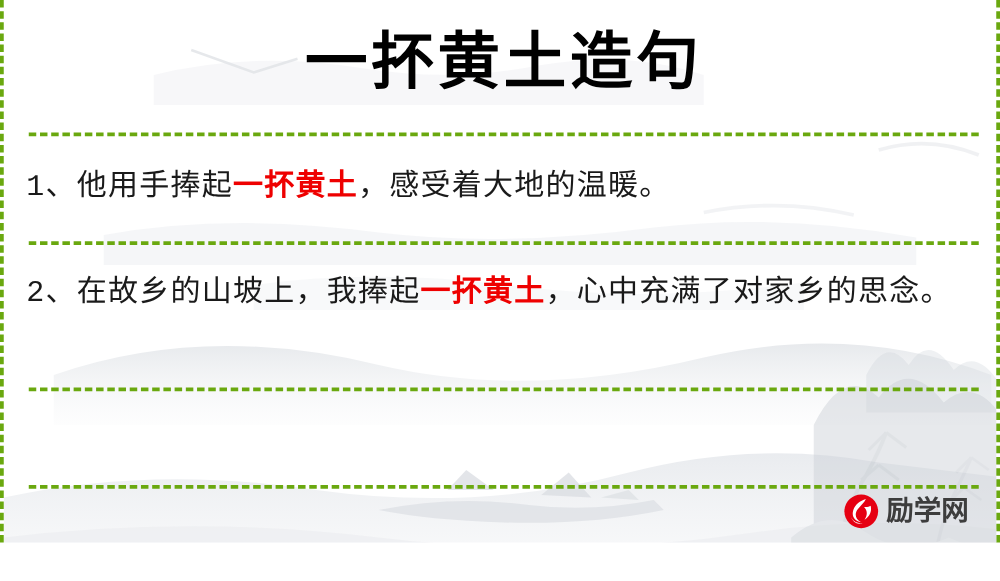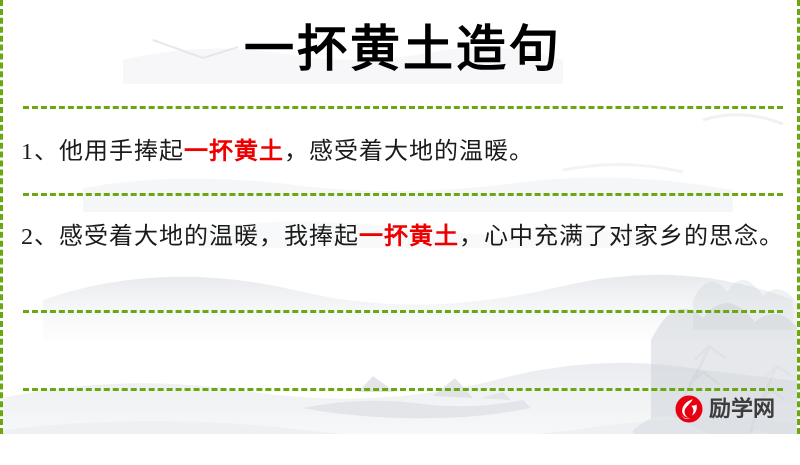--- a/index.html
+++ b/index.html
@@ -74,21 +74,21 @@
   .divider.d3 { top: 310px; }
   .divider.d4 { top: 388px; }
 
   .sentence {
     position: absolute;
     left: 18px;
     width: 764px;
     font-size: 24px;
     line-height: 42px;
     color: #1a1a1a;
-    font-family: Liberation Serif, serif;
+    font-family: Liberation Mono, monospace;
     letter-spacing: 1px;
     text-align: justify;
   }
   .sentence.s1 { top: 130px; }
   .sentence.s2 { top: 215px; }
   .sentence.s3 { top: 326px; }
 
   .kw {
     color: #ee0000;
     font-weight: bold;
@@ -175,21 +175,21 @@
 
     <div class="divider d1"></div>
 
     <div class="sentence s1">
       <span>1、</span><span>他用手捧起</span><span class="kw">一抔黄土</span><span>，感受着大地的温暖。</span>
     </div>
 
     <div class="divider d2"></div>
 
     <div class="sentence s2">
-      <span>2、</span><span>感受着大地的温暖，我捧起</span><span class="kw">一抔黄土</span><span>，心中充满了对家乡的思念。</span>
+      <span>2、</span><span>在故乡的山坡上，我捧起</span><span class="kw">一抔黄土</span><span>，心中充满了对家乡的思念。</span>
     </div>
 
     <div class="divider d3"></div>
 
 
     <div class="divider d4"></div>
 
   </div>
 
   <div id="logo">

